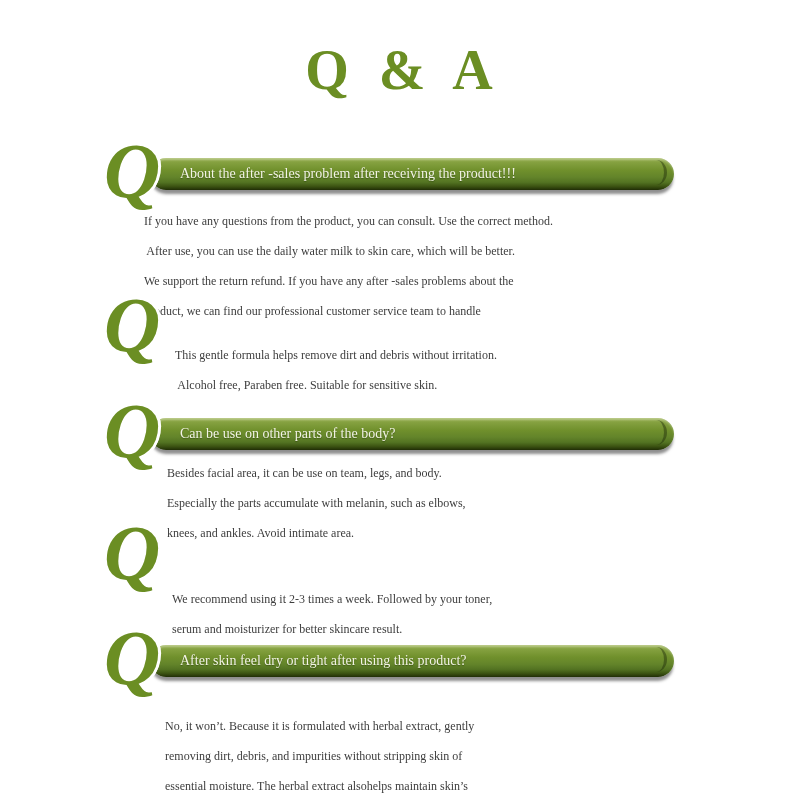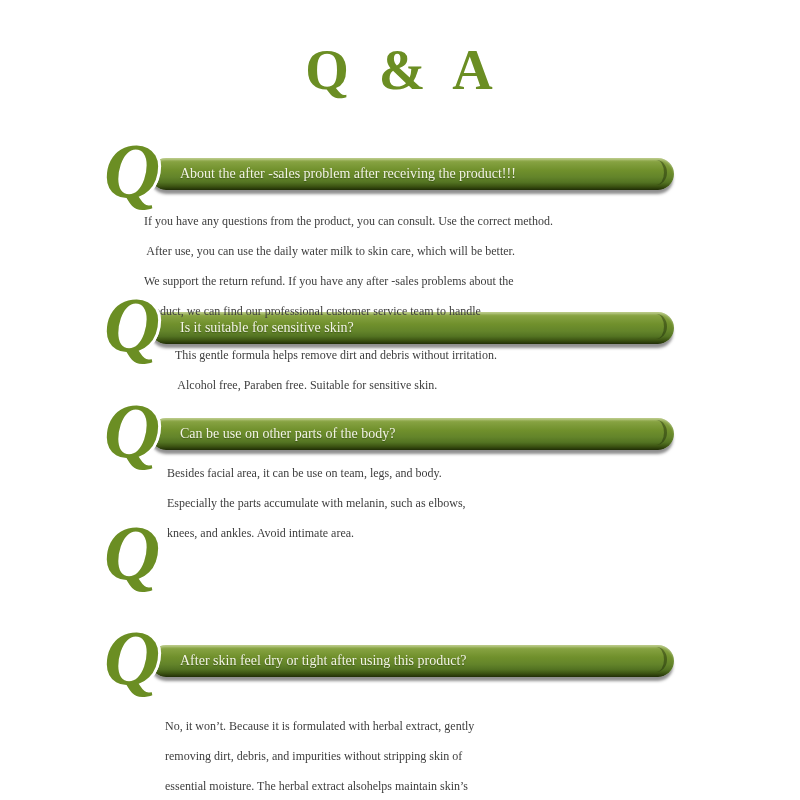--- a/index.html
+++ b/index.html
@@ -97,39 +97,38 @@
       <span class="question">About the after -sales problem after receiving the product!!!</span>
     </div>
     <div class="answer a1">If you have any questions from the product, you can consult. Use the correct method.
  After use, you can use the daily water milk to skin care, which will be better.
 We support the return refund. If you have any after -sales problems about the
 product, we can find our professional customer service team to handle</div>
   </section>
 
   <section class="qa s2">
     <span class="q-glyph">Q</span>
-    <div class="banner">
-      <span class="question">Is it suitable for sensitive skin?</span>
-    </div>
     <div class="answer a2">This gentle formula helps remove dirt and debris without irritation.
  Alcohol free, Paraben free. Suitable for sensitive skin.</div>
   </section>
 
   <section class="qa s3">
     <span class="q-glyph">Q</span>
     <div class="banner">
       <span class="question">Can be use on other parts of the body?</span>
     </div>
     <div class="answer a3">Besides facial area, it can be use on team, legs, and body.
 Especially the parts accumulate with melanin, such as elbows,
 knees, and ankles. Avoid intimate area.</div>
   </section>
 
   <section class="qa s4">
     <span class="q-glyph">Q</span>
+    <div class="answer a4">We recommend using it 2-3 times a week. Followed by your toner,
+serum and moisturizer for better skincare result.</div>
   </section>
 
   <section class="qa s5">
     <span class="q-glyph">Q</span>
     <div class="banner">
       <span class="question">After skin feel dry or tight after using this product?</span>
     </div>
     <div class="answer a5">No, it won’t. Because it is formulated with herbal extract, gently
 removing dirt, debris, and impurities without stripping skin of
 essential moisture. The herbal extract alsohelps maintain skin’s

